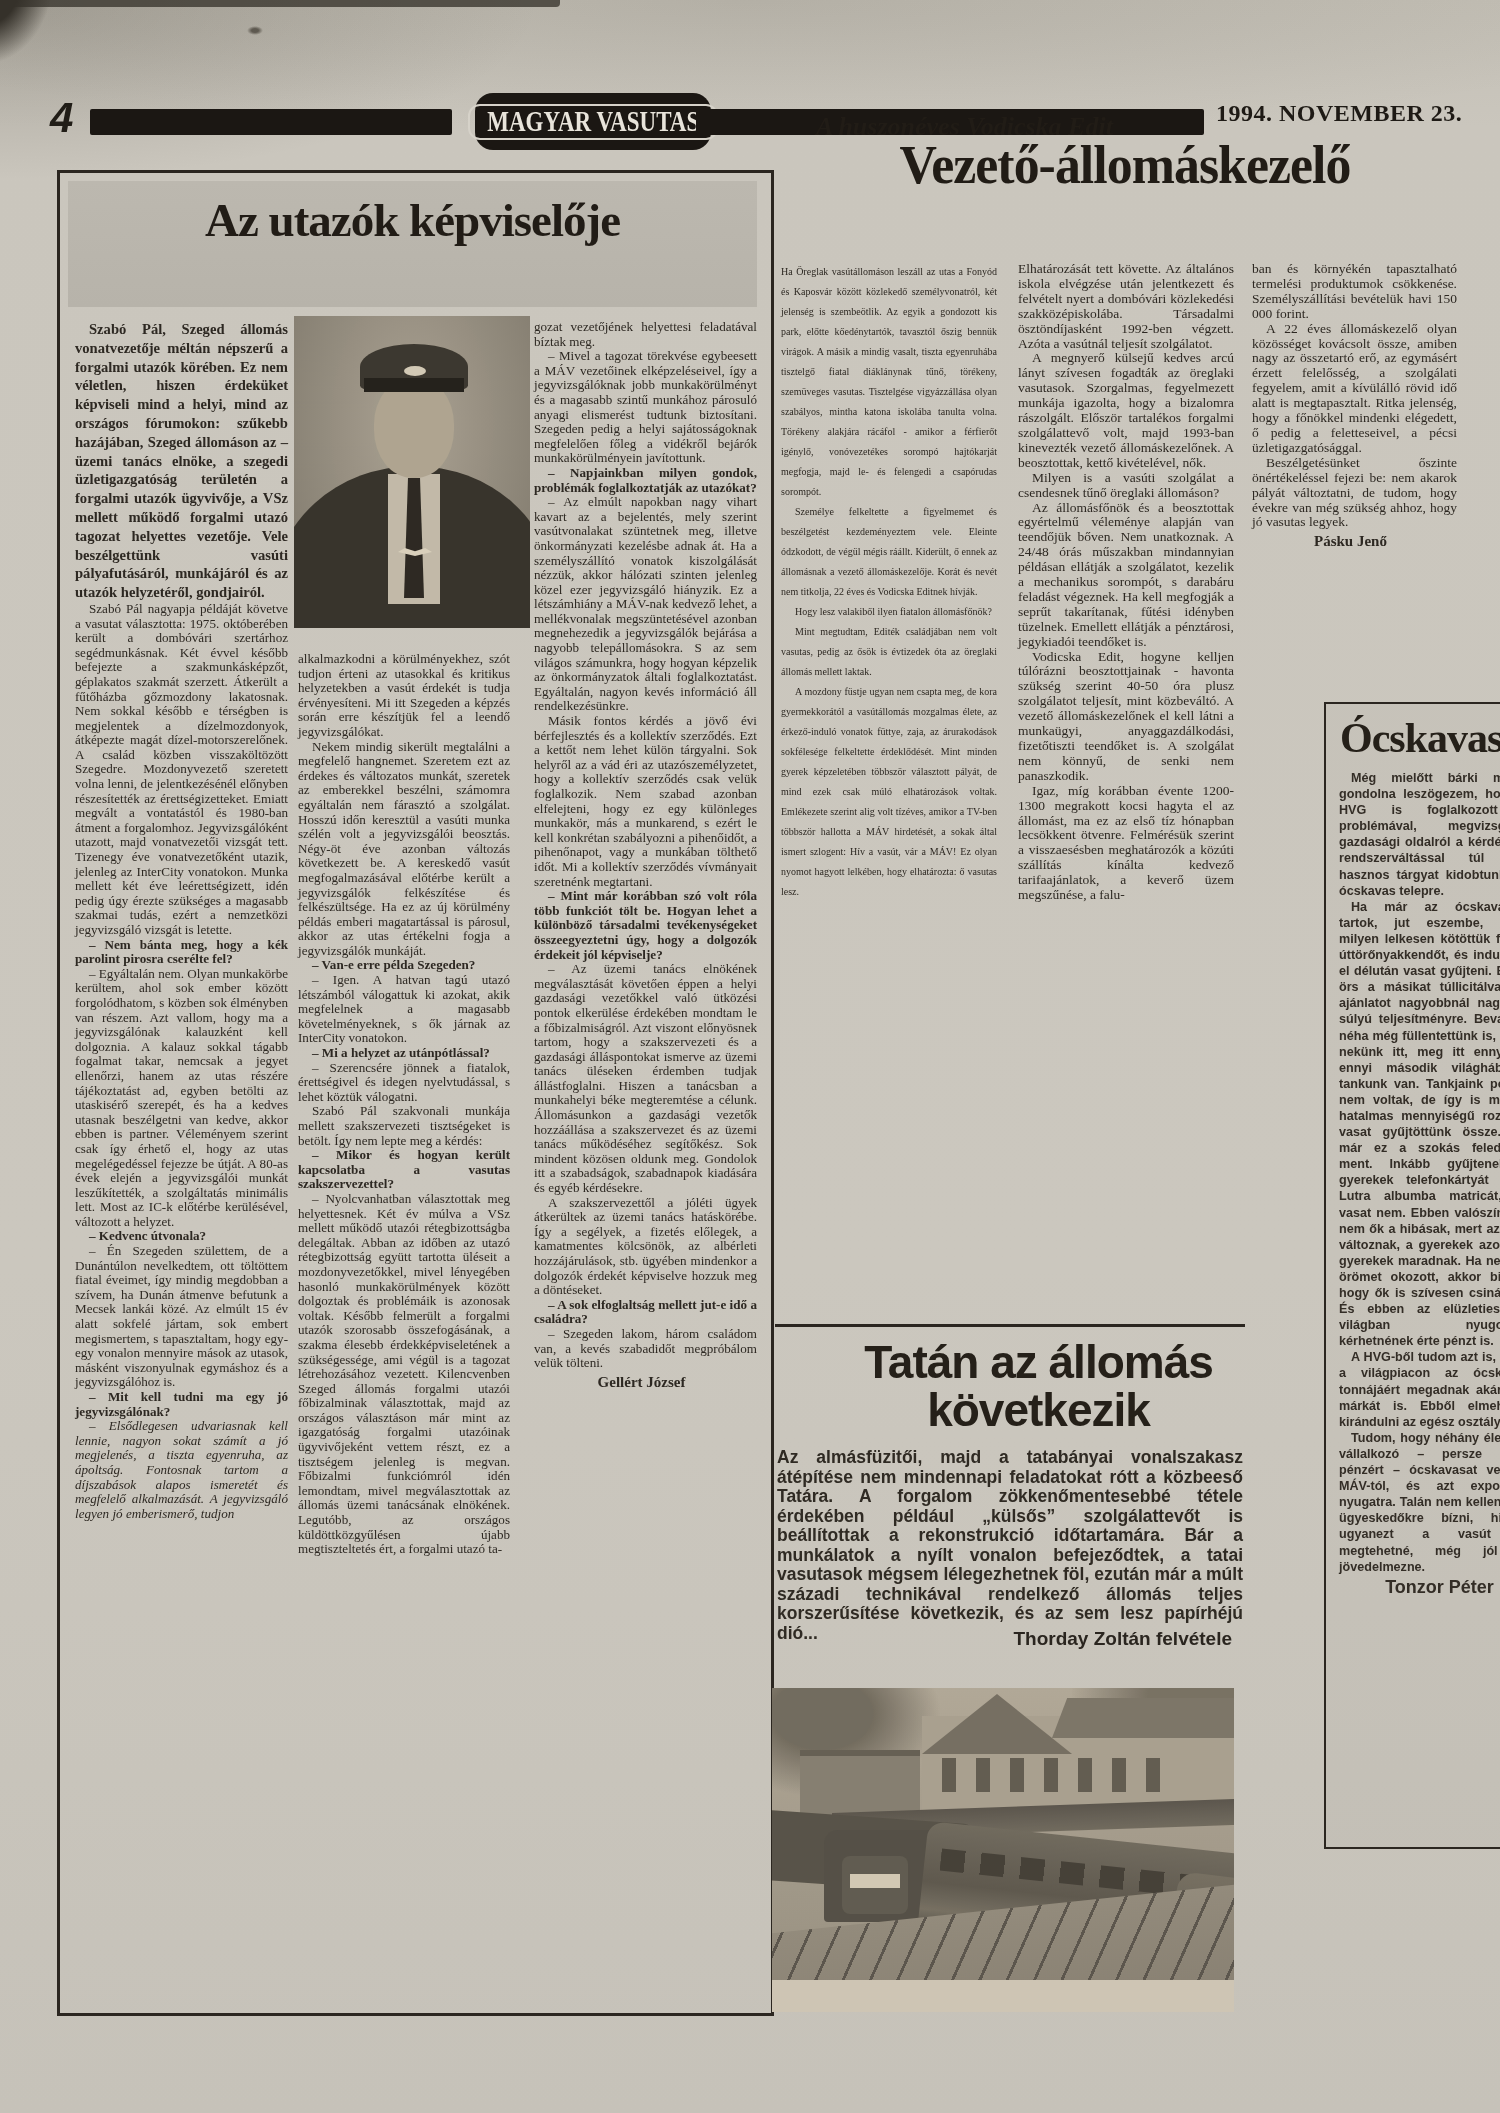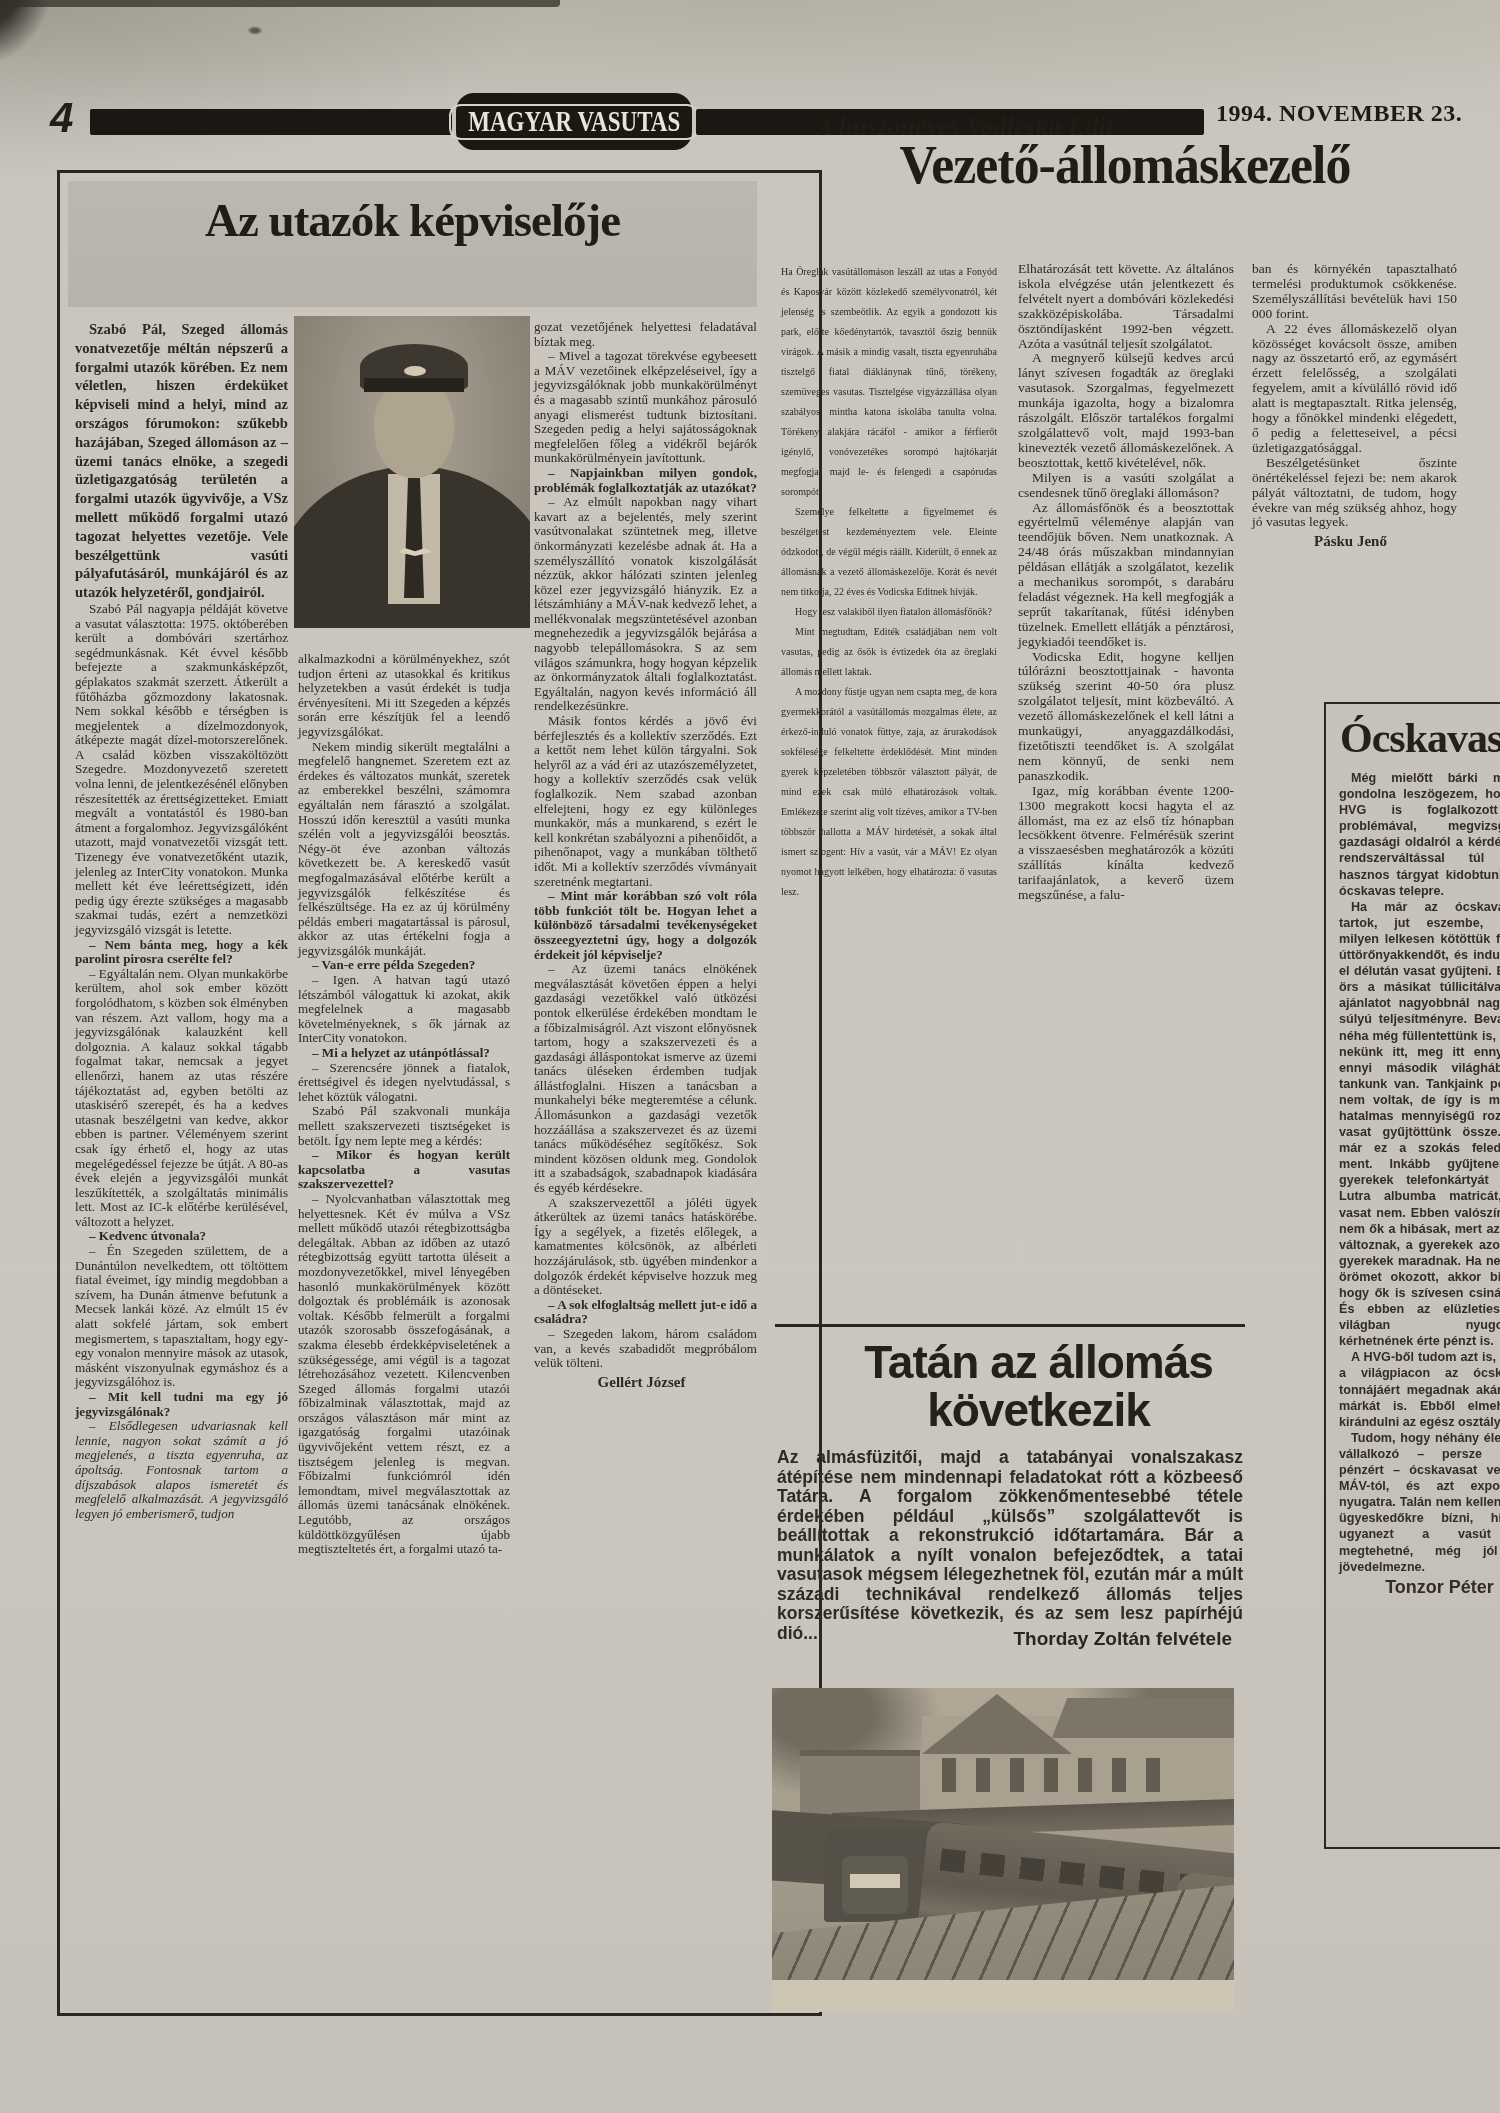--- a/index.html
+++ b/index.html
@@ -13,28 +13,28 @@
   
   .scan-strip{position:absolute;left:0;top:0;width:560px;height:7px;background:#3b372f;opacity:.8;border-radius:0 0 4px 0;}
   .scan-corner{position:absolute;left:-18px;top:-22px;width:70px;height:85px;background:radial-gradient(ellipse at 0 0,#35312a 40%,transparent 72%);}
   .scan-mark{position:absolute;left:247px;top:26px;width:16px;height:9px;background:radial-gradient(#4a453c 30%,transparent 70%);opacity:.8;}
 
   
   .pageno{position:absolute;left:50px;top:94px;font:italic 700 42px "Liberation Sans",sans-serif;color:#211d17;}
   .bar{position:absolute;top:109px;height:26px;background:#1b1713;border-radius:2px;}
   .bar1{left:90px;width:362px;}
   .bar2{left:696px;width:508px;}
-  .masthead{position:absolute;left:458px;top:95px;width:232px;height:53px;background:#1b1713;border-radius:16px;
+  .masthead{position:absolute;left:477px;top:95px;width:232px;height:53px;background:#1b1713;border-radius:16px;
     display:flex;align-items:center;justify-content:center;box-shadow:0 0 0 2px #1b1713;}
   .masthead-inner{border:2px solid #d6d2c9;border-radius:12px;padding:2px 8px;}
   .masthead-inner span{display:inline-block;font:700 25px "Liberation Serif",serif;color:#e8e4db;letter-spacing:0;transform:scaleX(.92) scaleY(1.15);white-space:nowrap;}
   .issue-date{position:absolute;left:1216px;top:100px;font:700 24px "Liberation Serif",serif;color:#1e1a15;letter-spacing:.5px;white-space:nowrap;}
 
   
-  .leftbox{position:absolute;left:57px;top:170px;width:711px;height:1840px;border:3px solid #2b2620;background:transparent;padding-left:48px;}
+  .leftbox{position:absolute;left:57px;top:170px;width:711px;height:1840px;border:3px solid #2b2620;background:transparent;}
   .lead-panel{position:absolute;left:8px;top:8px;width:689px;height:126px;background:linear-gradient(180deg,#bcb8af,#b7b3aa);}
   .left-title{position:absolute;left:0;top:12px;width:100%;text-align:center;font:700 47px "Liberation Serif",serif;color:#211c16;letter-spacing:-1px;}
   .left-subtitle{position:absolute;left:0;top:80px;width:100%;text-align:center;font:700 20px "Liberation Sans",sans-serif;color:#26211b;letter-spacing:1.5px;}
 
   .col{position:absolute;text-align:justify;font-size:13.1px;line-height:14.6px;color:#2d2822;}
   .par{margin:0;text-indent:14px;}
   .par.cont{text-indent:0;}
   .par.intro{font-weight:700;font-size:14.6px;line-height:18.8px;}
   .par.q{font-weight:700;}
   .par.italic{font-style:italic;}

